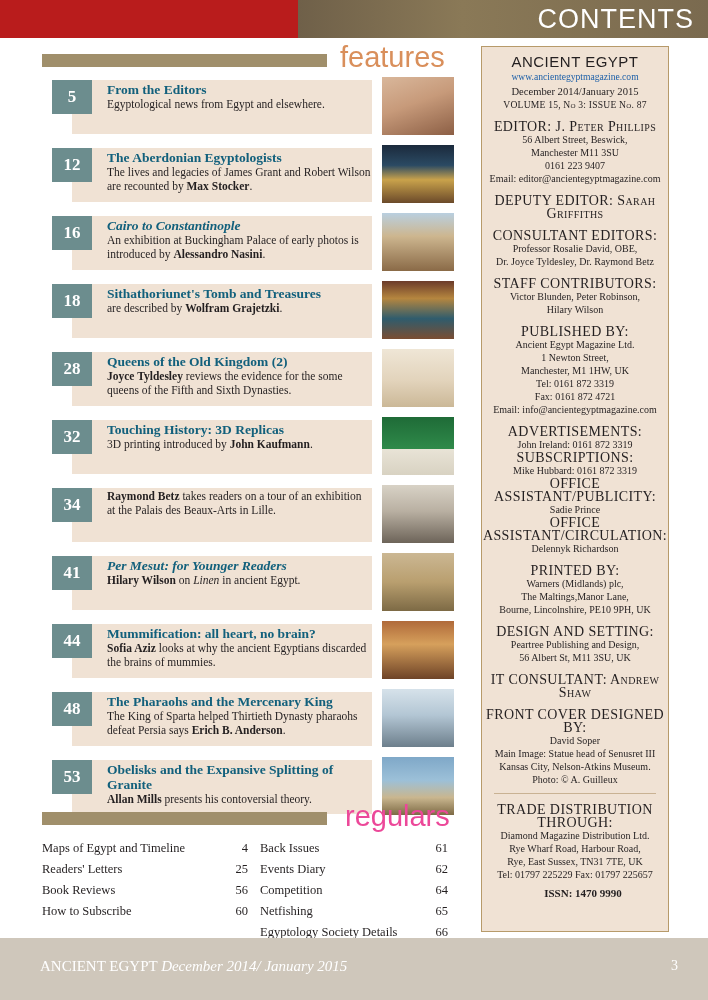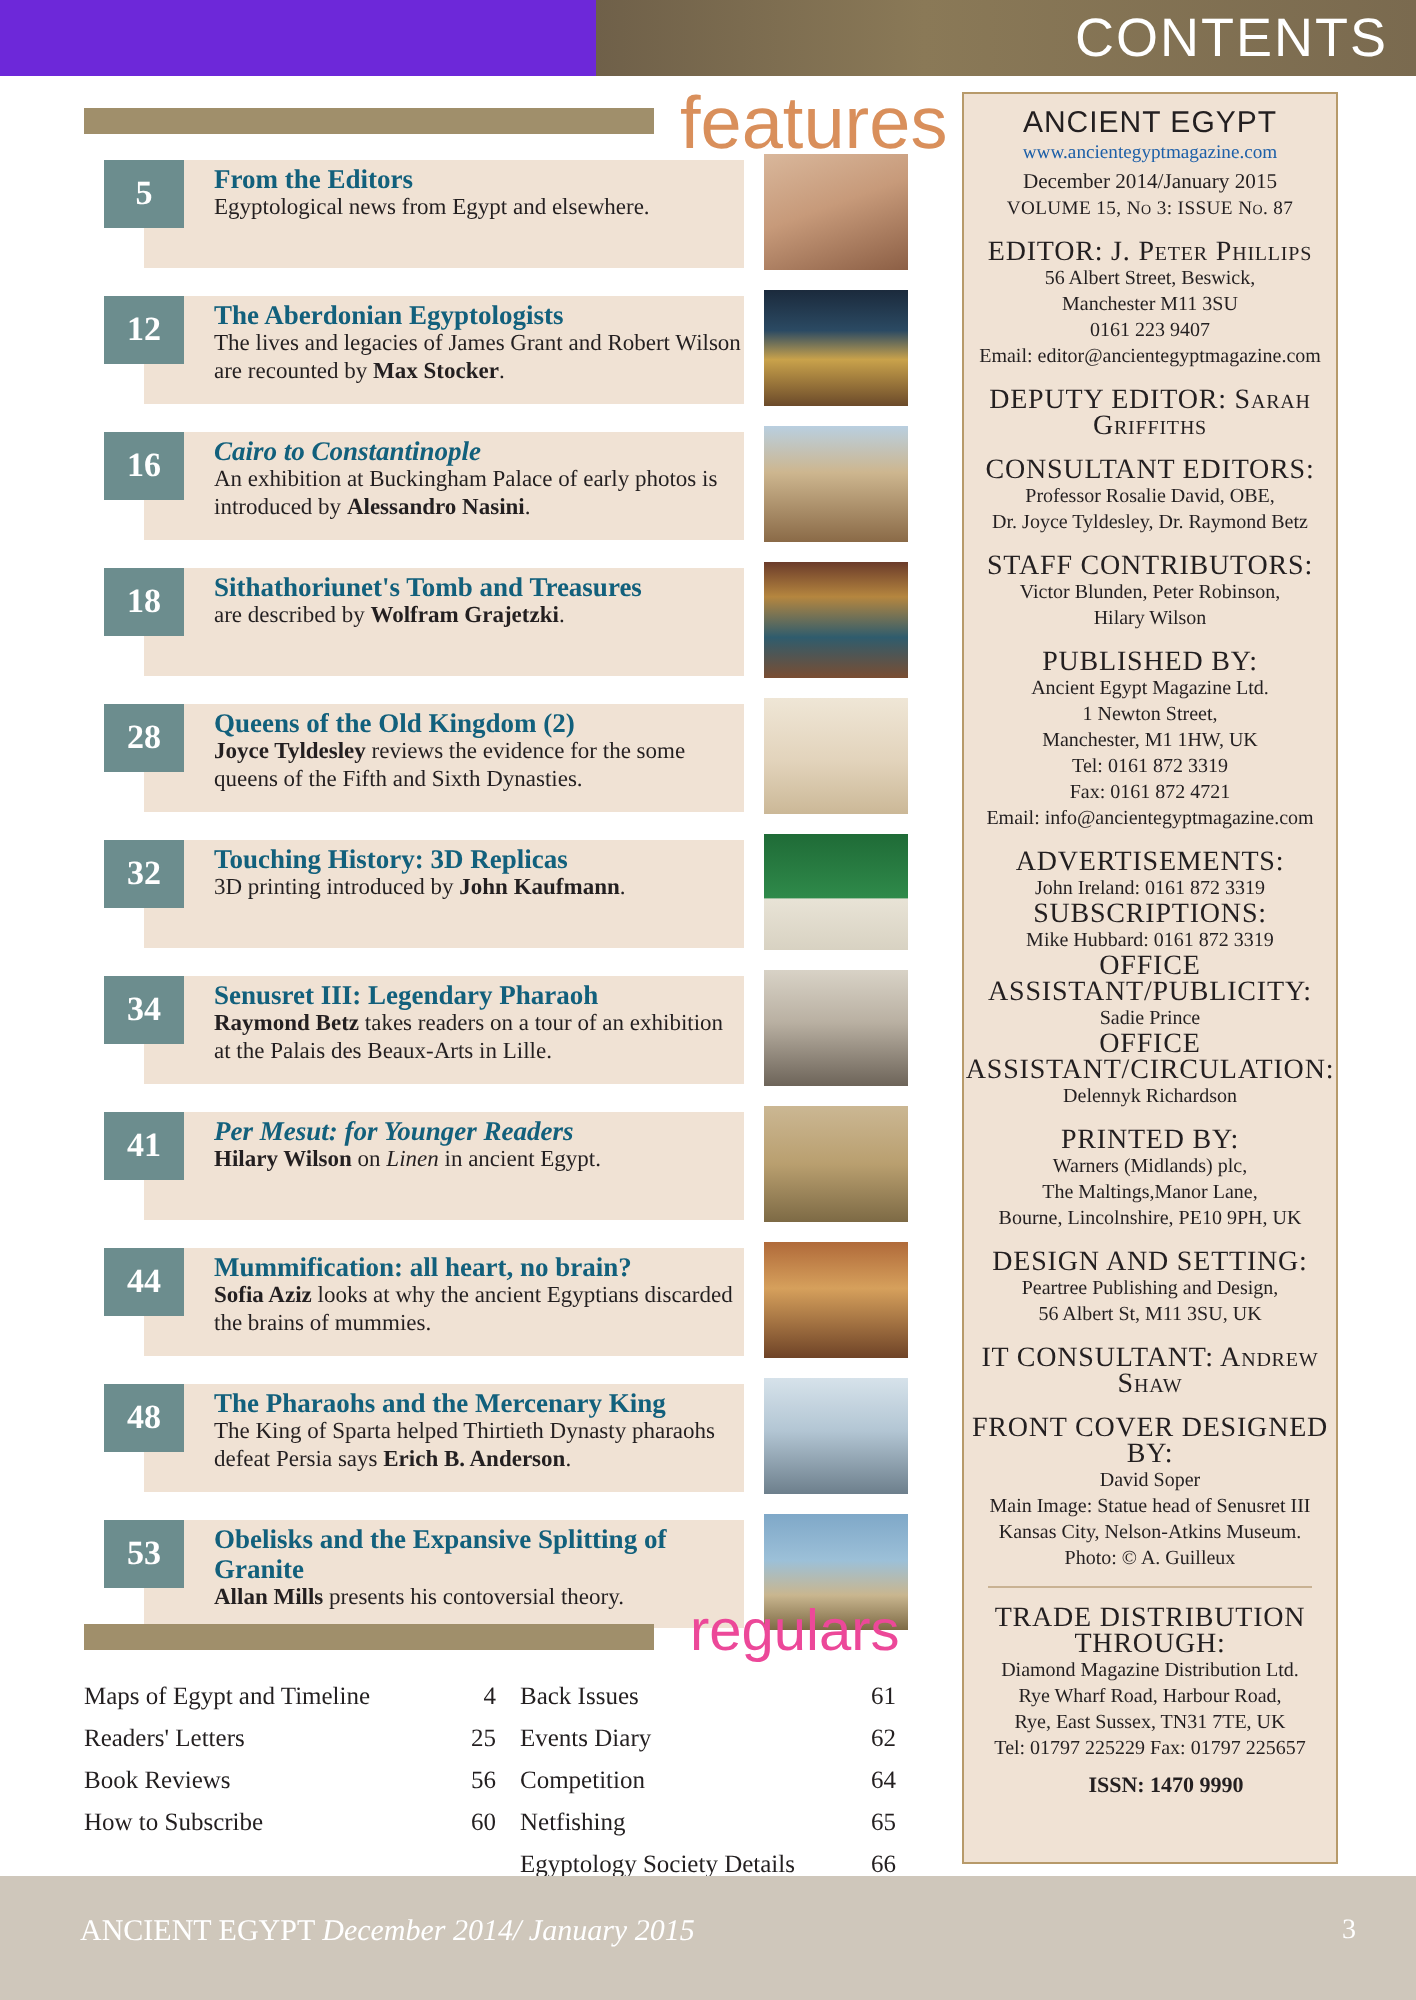--- a/index.html
+++ b/index.html
@@ -6,40 +6,40 @@
   body{
     width:708px;height:1000px;
     background:#ffffff;
     font-family:"Liberation Serif", serif;
     color:#231f20;
     position:relative;
     overflow:hidden;
   }
   
   .topbar{
-    position:absolute;left:0;top:0;width:708px;height:38px;background:#6d28d9;
+    position:absolute;left:0;top:0;width:708px;height:38px;background:#b91c1c;
   }
   .contents-band{
     position:absolute;left:298px;top:0;width:410px;height:38px;
     background:#7b6a4f;
     background:linear-gradient(90deg,#6f6049 0%, #8a7957 40%, #7a6a4f 100%);
   }
   .contents-title{
     position:absolute;right:14px;top:4px;
     font-family:"Liberation Sans", sans-serif;
     font-size:27px;letter-spacing:1px;color:#ffffff;font-weight:400;
   }
   
   .features-rule{
     position:absolute;left:42px;top:54px;width:285px;height:13px;background:#a08f6b;
   }
   .features-word{
     position:absolute;left:340px;top:41px;
     font-family:"Liberation Sans", sans-serif;
-    font-size:37px;color:#d98f5b;font-weight:400;
+    font-size:29px;color:#d98f5b;font-weight:400;
   }
   
   .features{
     position:absolute;left:42px;top:80px;width:412px;
   }
   .frow{
     position:relative;
     height:54px;
     margin-bottom:14px;
   }
@@ -207,21 +207,20 @@
       <div class="txt">
         <div class="ftitle">Touching History: 3D Replicas</div>
         <div class="fsub">3D printing introduced by <b>John Kaufmann</b>.</div>
       </div>
       <div class="thumb t6"></div>
     </div>
     <div class="frow">
       <div class="txtbg"></div>
       <div class="numbox">34</div>
       <div class="txt">
-        <div class="ftitle">Senusret III: Legendary Pharaoh</div>
         <div class="fsub"><b>Raymond Betz</b> takes readers on a tour of an exhibition at the Palais des Beaux-Arts in Lille.</div>
       </div>
       <div class="thumb t7"></div>
     </div>
     <div class="frow">
       <div class="txtbg"></div>
       <div class="numbox">41</div>
       <div class="txt">
         <div class="ftitle italic">Per Mesut: for Younger Readers</div>
         <div class="fsub"><b>Hilary Wilson</b> on <i>Linen</i> in ancient Egypt.</div>

